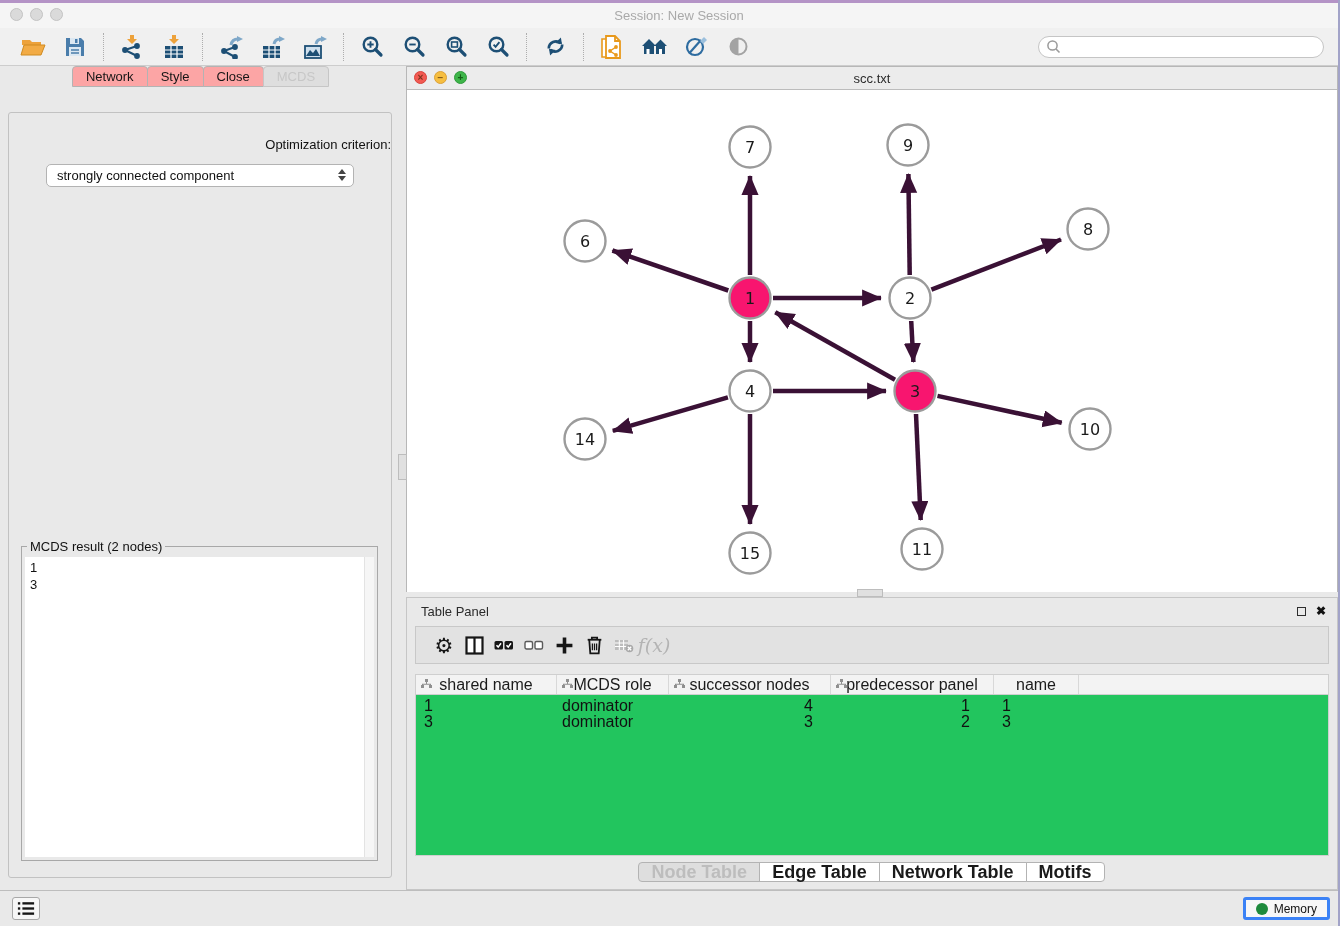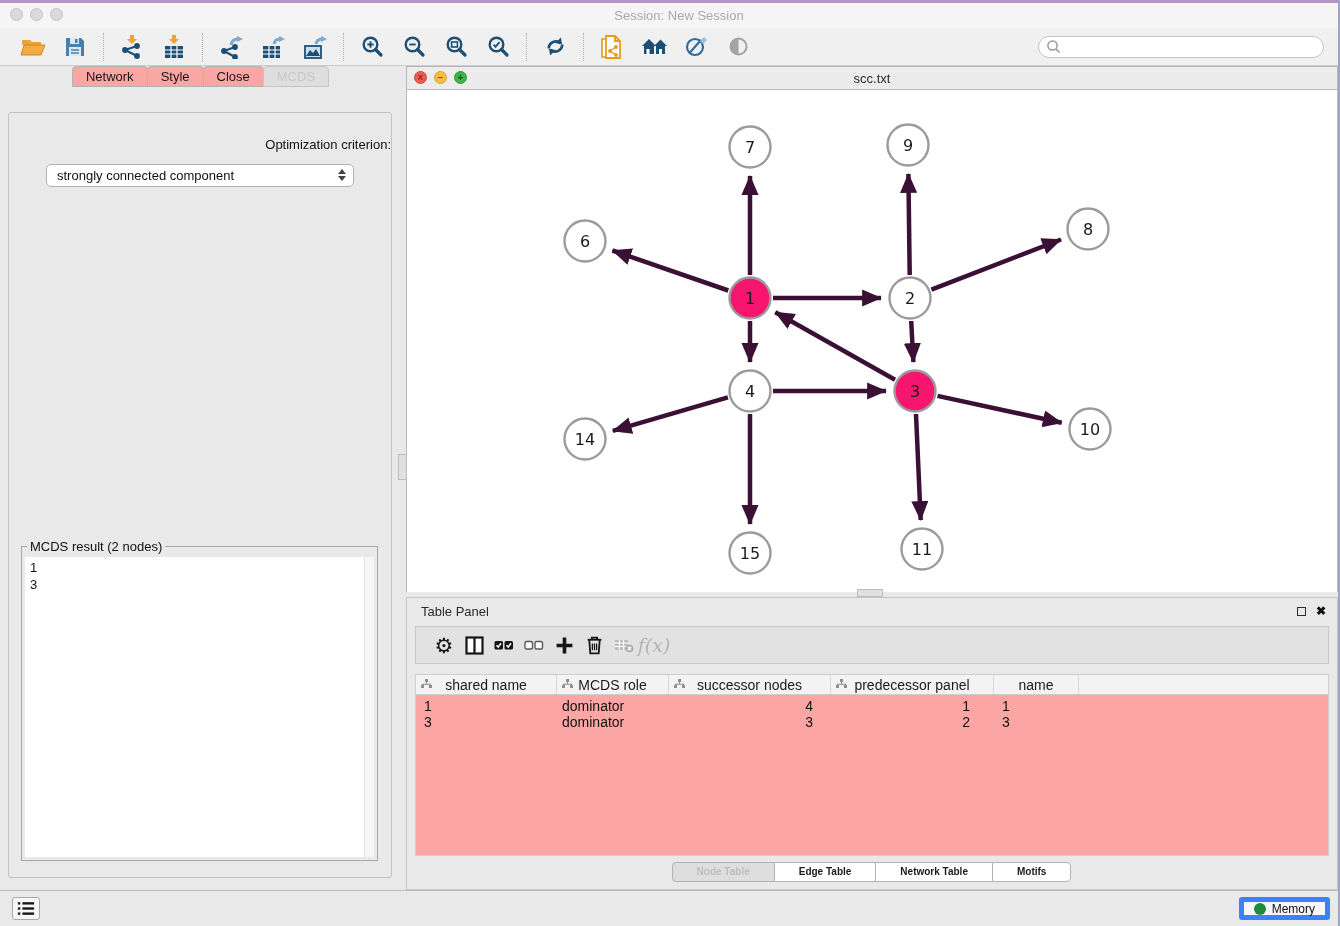--- a/index.html
+++ b/index.html
@@ -62,43 +62,43 @@
   #graph-svg{display:block;background:#fff;}
 
   
   .table-panel{position:absolute;left:406px;top:597px;width:932px;height:293px;background:#e9e9e9;border:1px solid #c6c6c6;box-sizing:border-box;}
   .tp-head{position:relative;height:26px;}
   .tp-toolbar{position:absolute;left:8px;right:8px;top:28px;height:38px;background:#e2e2e2;border:1px solid #c8c8c8;box-sizing:border-box;display:flex;align-items:center;gap:6px;padding:0 16px;text-align:right;}
   .ticon{display:flex;align-items:center;justify-content:center;width:24px;height:24px;}
   .gear-icon{font-size:21px;color:#161616;line-height:1;}
   .gear-icon::before{content:"\2699";}
   .fx{font-family:"DejaVu Serif",serif;font-style:italic;font-size:19px;color:#b3b3b3;}
-  .tp-table{position:absolute;left:8px;right:8px;top:76px;bottom:33px;background:#fca5a5;border:1px solid #cfcfcf;box-sizing:border-box;overflow:hidden;font-size:14px;}
+  .tp-table{position:absolute;left:8px;right:8px;top:76px;bottom:33px;background:#22c55e;border:1px solid #cfcfcf;box-sizing:border-box;overflow:hidden;font-size:16px;}
   .thead{display:flex;height:19px;background:#f3f3f3;border-bottom:1px solid #cfcfcf;}
   .th{position:relative;border-right:1px solid #d8d8d8;display:flex;align-items:center;justify-content:center;color:#1a1a1a;box-sizing:border-box;}
   .th .hier{position:absolute;left:5px;top:4px;}
   .trow{display:flex;height:16px;align-items:center;color:#111;}
   .trow:first-child{margin-top:3px;}
   .td{box-sizing:border-box;}
   .c0{width:141px;} .c1{width:112px;} .c2{width:162px;} .c3{width:163px;} .c4{width:85px;}
   .fillc{flex:1;border-right:none !important;}
   .a-left{text-align:left;padding-left:8px;}
   .a-right{text-align:right;padding-right:18px;}
   .td.c1{padding-left:5px;}
   .td.c3{padding-right:24px;}
   .tp-tabs{position:absolute;left:0;right:0;bottom:7px;display:flex;justify-content:center;}
-  .seg{border:1px solid #b3b3b3;background:#fff;font-size:10px;font-weight:bold;color:#1a1a1a;line-height:18px;padding:0 24px;margin-left:-1px;}
+  .seg{border:1px solid #b3b3b3;background:#fff;font-size:18px;font-weight:bold;color:#1a1a1a;line-height:18px;padding:0 12px;margin-left:-1px;}
   .seg:first-child{border-radius:4px 0 0 4px;}
   .seg:last-child{border-radius:0 4px 4px 0;}
   .seg.selected{background:#dedede;color:#bdbdbd;}
 
   
   .statusbar{position:absolute;left:0;right:0;bottom:0;height:36px;background:#e9e9e9;border-top:1px solid #bdbdbd;box-sizing:border-box;}
   .sb-btn{position:absolute;left:12px;top:6px;width:28px;height:23px;background:#f7f7f7;border:1px solid #a8a8a8;border-radius:3px;display:flex;align-items:center;justify-content:center;box-sizing:border-box;}
-  .mem-btn{position:absolute;right:10px;top:6px;height:23px;background:#f7f7f7;border:5px solid #3b82f6;border-radius:3px;display:flex;align-items:center;gap:6px;padding:0 10px;font-size:12px;color:#111;box-sizing:border-box;}
+  .mem-btn{position:absolute;right:10px;top:6px;height:23px;background:#f7f7f7;border:3px solid #3b82f6;border-radius:3px;display:flex;align-items:center;gap:6px;padding:0 10px;font-size:12px;color:#111;box-sizing:border-box;}
   .mem-dot{width:12px;height:12px;border-radius:50%;background:#1e8a3c;}
 </style>
 </head>
 <body>
 
 <div class="app">
   <div class="top-strip"></div>
   <div class="right-strip"></div>
 
   <div class="titlebar">

